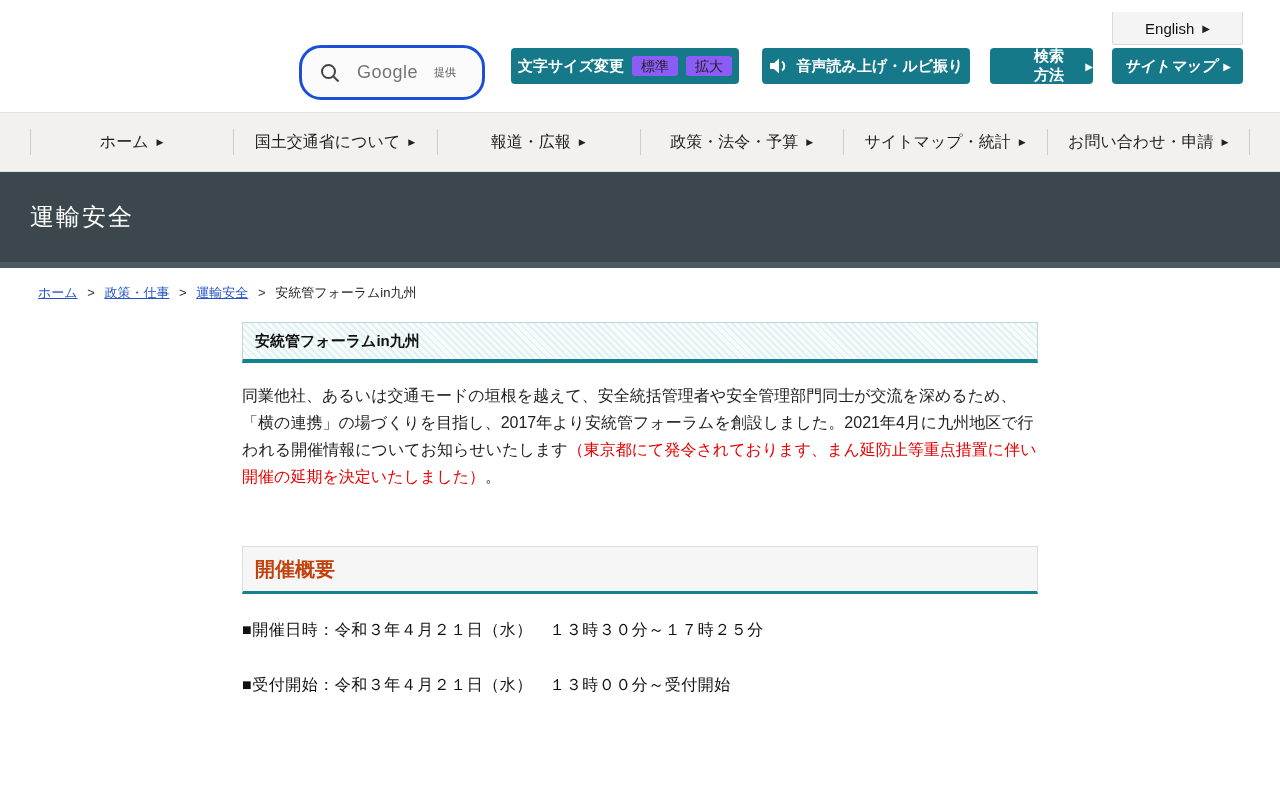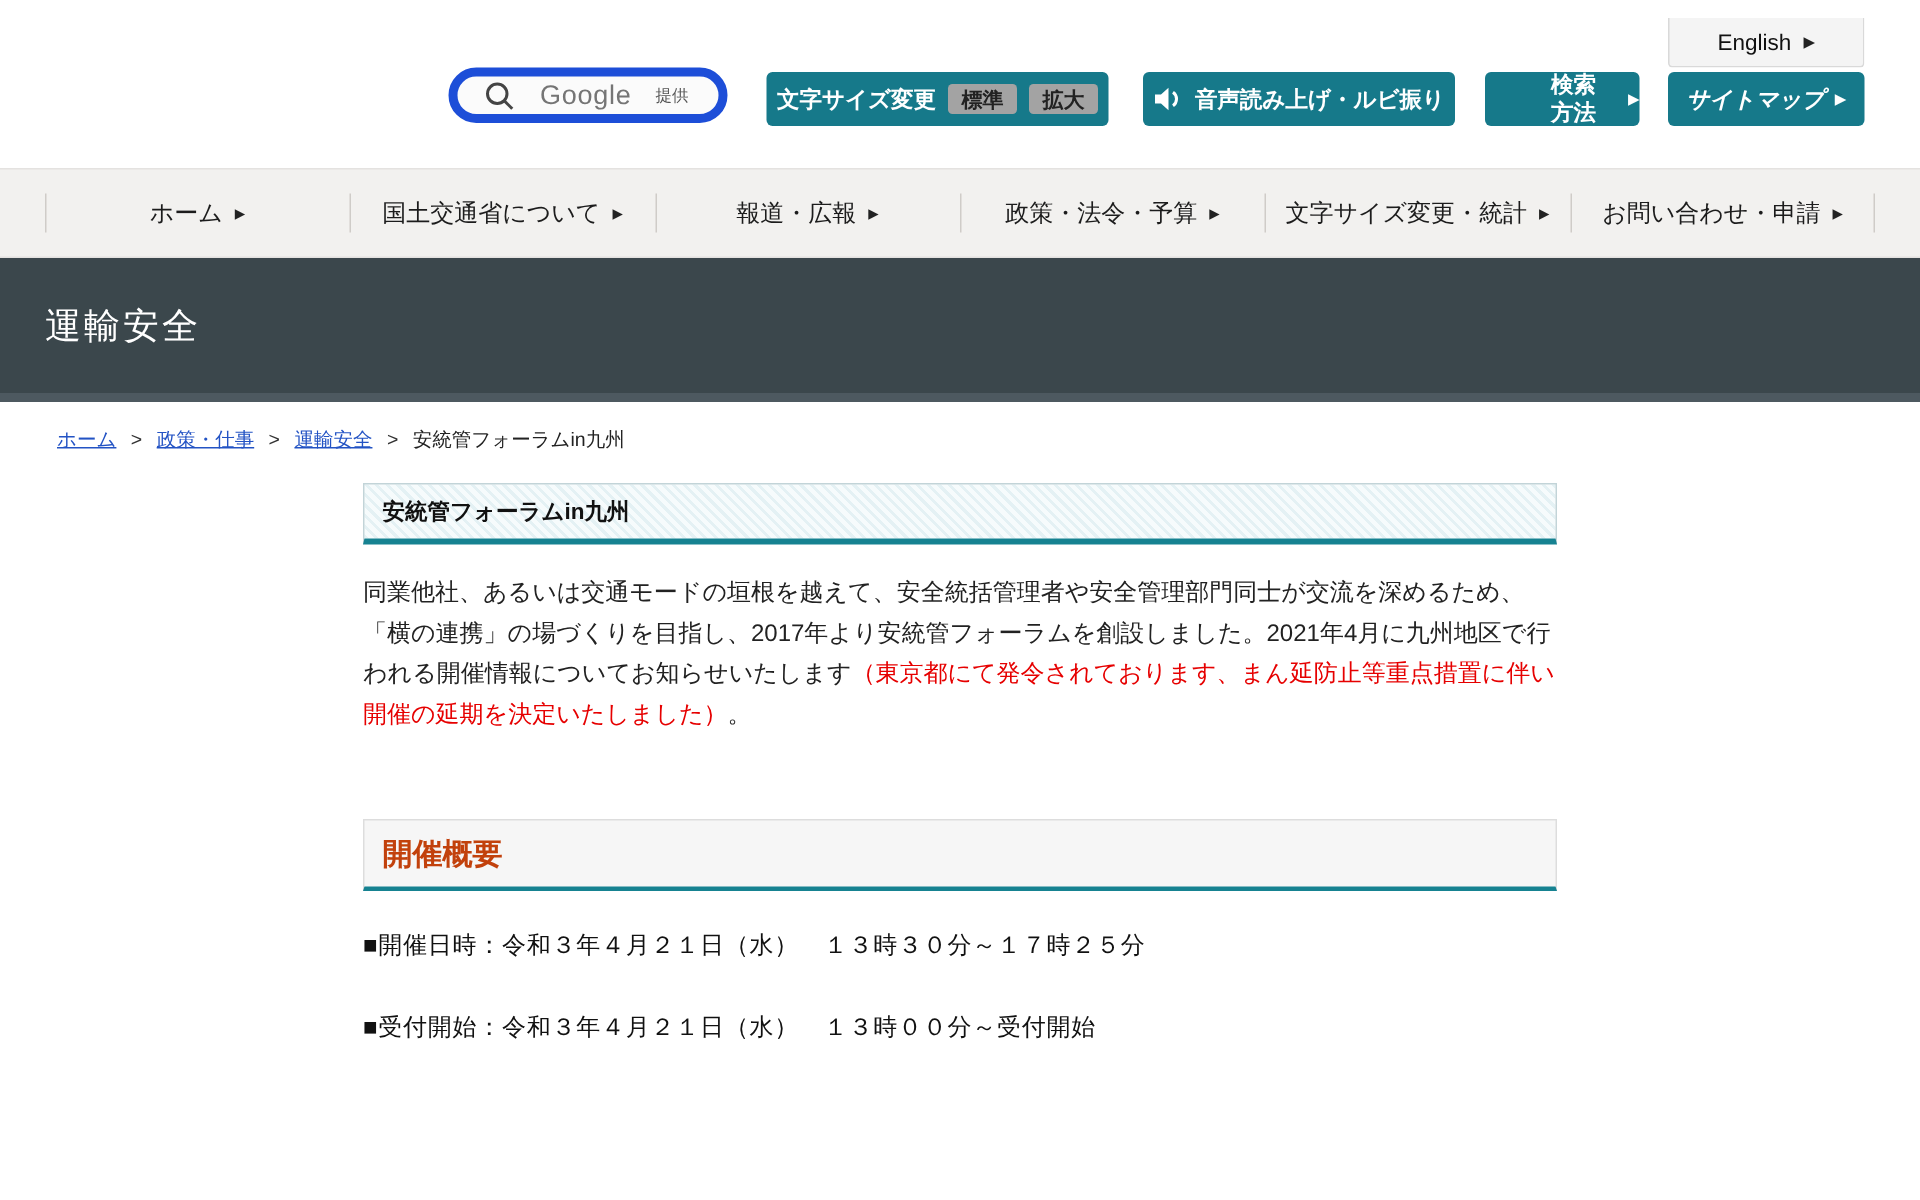--- a/index.html
+++ b/index.html
@@ -5,32 +5,32 @@
   * { margin:0; padding:0; box-sizing:border-box; }
   html,body { width:1280px; height:800px; overflow:hidden; background:#fff;
     font-family:"Liberation Sans","DejaVu Sans",sans-serif; color:#222; }
 
   
   .header { position:relative; height:112px; background:#fff; }
   .logo { position:absolute; left:34px; top:26px; display:flex; align-items:center; gap:10px; }
   .logo-mark { width:58px; height:58px; }
   .logo-text { font-size:31px; font-weight:bold; color:#1c1c1c; letter-spacing:3px; }
 
-  .search-pill { position:absolute; left:299px; top:45px; width:186px; height:37px;
-    border:6px solid #1d4ed8; border-radius:22px; background:#fbfbfb;
+  .search-pill { position:absolute; left:299px; top:45px; width:186px; height:55px;
+    border:3px solid #1d4ed8; border-radius:22px; background:#fbfbfb;
     display:flex; align-items:center; padding:0 17px; gap:16px; cursor:pointer; }
   .search-provider { font-size:18px; color:#757575; letter-spacing:0.5px; }
   .search-suffix { font-size:11px; color:#555; }
 
   .tbtn { position:absolute; top:48px; height:36px; background:#16798a; color:#fff;
     border-radius:4px; display:flex; align-items:center; justify-content:center;
     font-size:15px; font-weight:bold; cursor:pointer; }
   .btn-fontsize { left:511px; width:228px; gap:8px; }
-  .chip { background:#a3a3a3; color:#222; border-radius:3px; padding:3px 9px;
-    font-size:14px; font-weight:bold; line-height:1; cursor:pointer; }
+  .chip { background:#8b5cf6; color:#222; border-radius:3px; padding:3px 9px;
+    font-size:14px; font-weight:normal; line-height:1; cursor:pointer; }
   .btn-audio { left:762px; width:208px; gap:8px; }
   .btn-searchmethod { left:990px; width:103px; gap:7px;padding-left:44px; }
   .btn-sitemap { left:1112px; width:131px; gap:7px;font-style:italic; }
   .arrow-white { font-size:10px; color:#fff; }
   .english-tab { position:absolute; left:1112px; top:12px; width:131px; height:33px;
     background:#f4f4f4; border:1px solid #d9d9d9; border-top:none;
     border-radius:0 0 3px 3px; display:flex; align-items:center; justify-content:center;
     gap:8px; font-size:15px; color:#111; cursor:pointer; }
   .arrow-dark { font-size:10px; color:#222; }
 
@@ -134,21 +134,21 @@
   </div>
   <div class="nav-item">
     <span>報道・広報</span>
     <span class="arrow-nav">▶</span>
   </div>
   <div class="nav-item">
     <span>政策・法令・予算</span>
     <span class="arrow-nav">▶</span>
   </div>
   <div class="nav-item">
-    <span>文字サイズ変更・統計</span>
+    <span>サイトマップ・統計</span>
     <span class="arrow-nav">▶</span>
   </div>
   <div class="nav-item">
     <span>お問い合わせ・申請</span>
     <span class="arrow-nav">▶</span>
   </div>
 </div>
 
 <div class="banner">
   <span class="banner-title">運輸安全</span>

